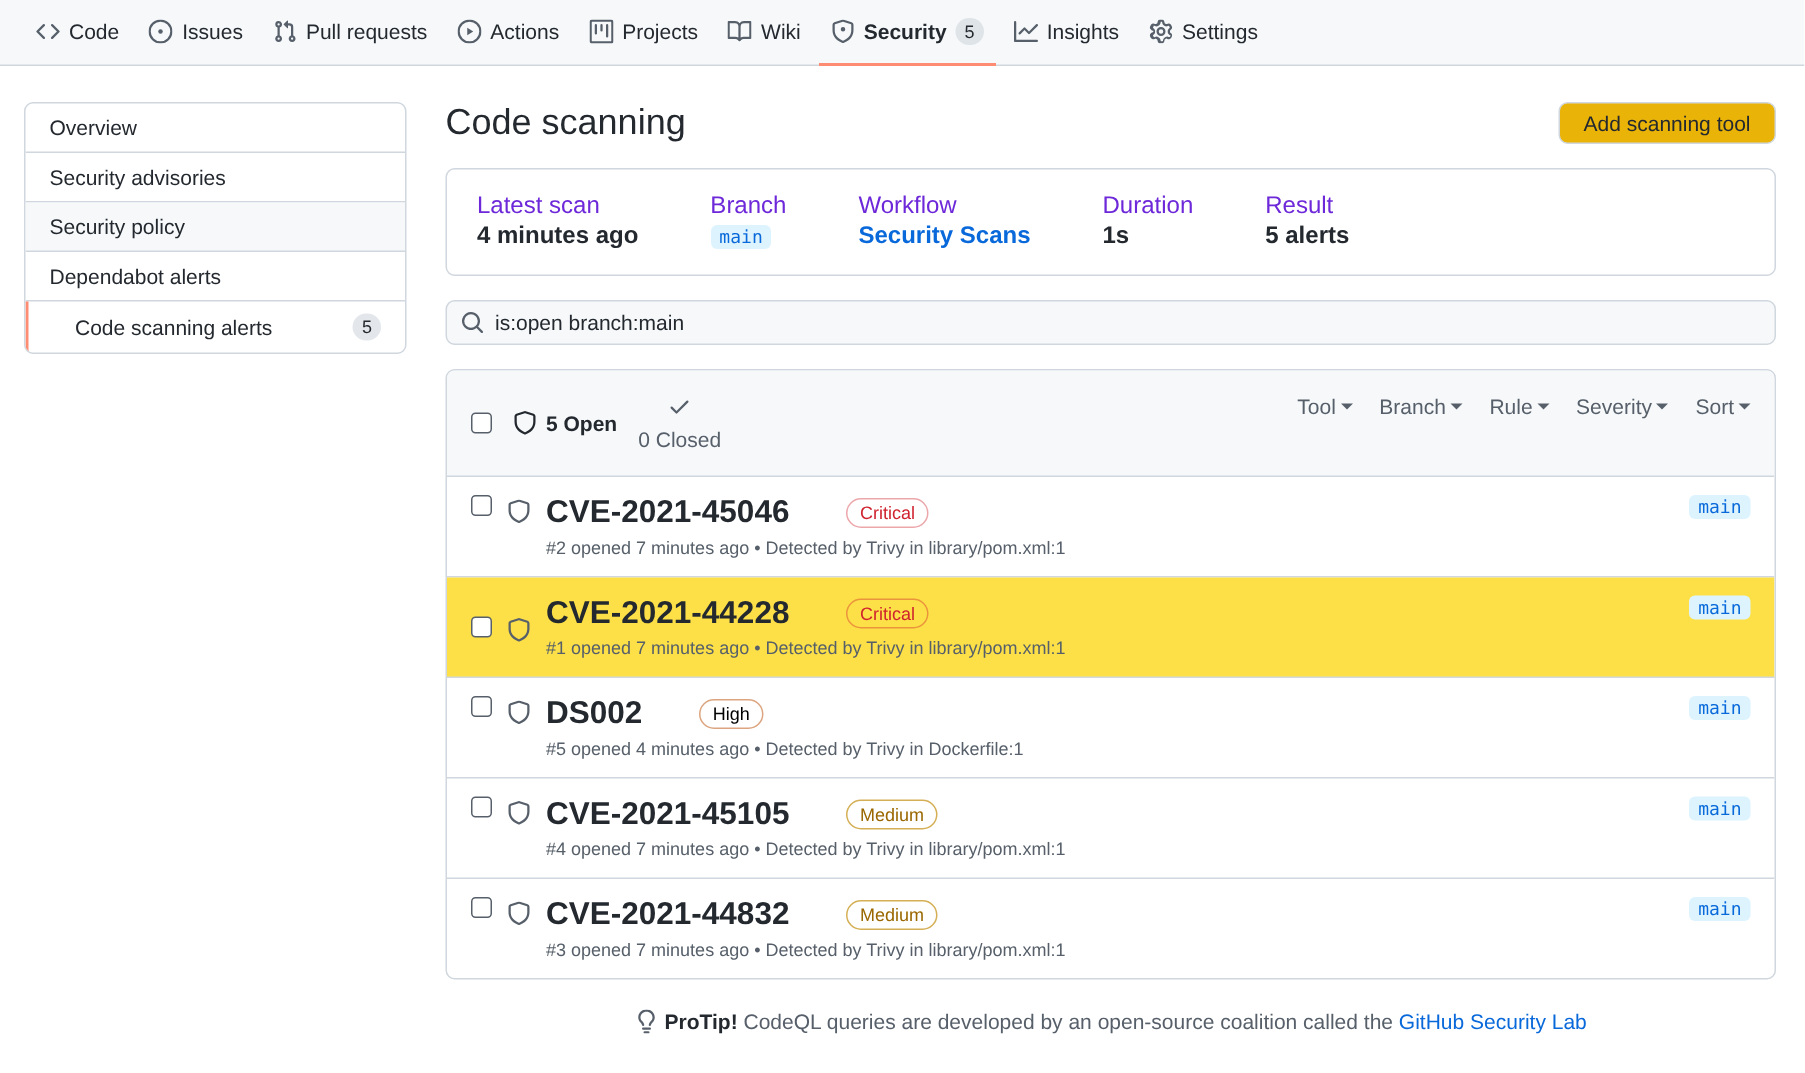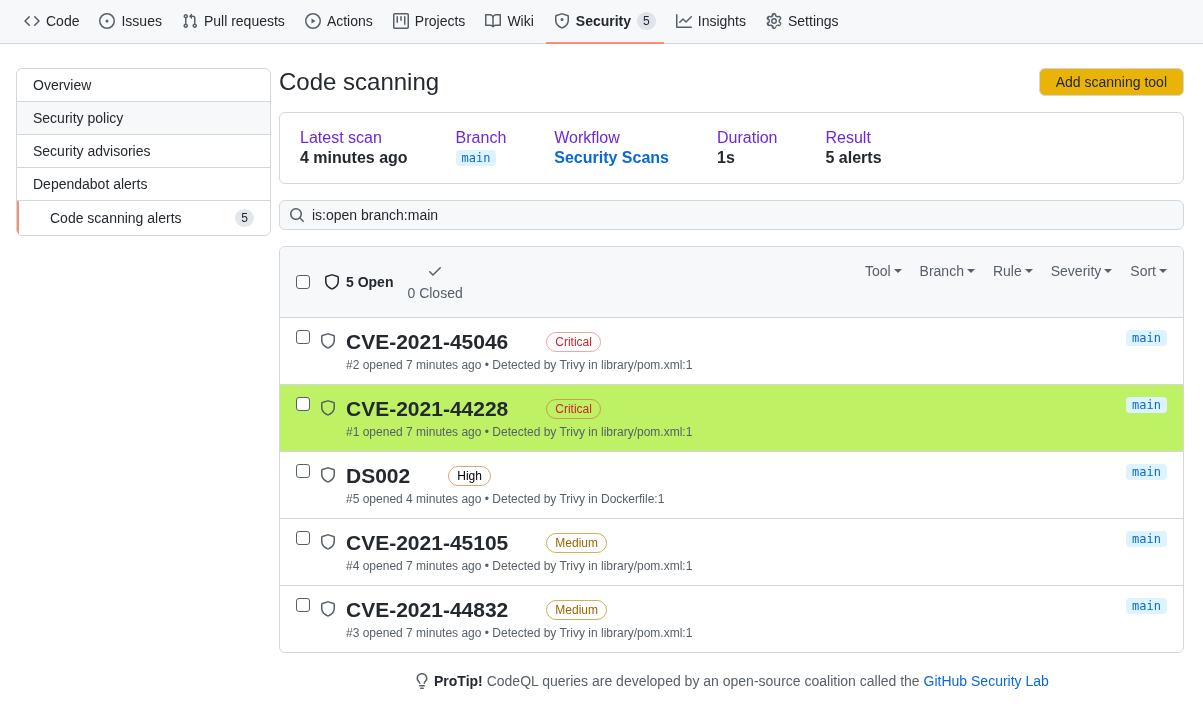--- a/index.html
+++ b/index.html
@@ -44,21 +44,21 @@
     font-weight: 500;
     color: #24292f;
     min-width: 18px;
     text-align: center;
     line-height: 18px;
   }
   
   .layout {
     display: flex;
     padding: 24px 16px;
-    gap: 8px;
+    gap: 26px;
     max-width: 1200px;
   }
   .sidebar {
     width: 255px;
     flex-shrink: 0;
   }
   .sidemenu {
     border: 1px solid #d0d7de;
     border-radius: 6px;
     overflow: hidden;
@@ -215,21 +215,21 @@
     background: #fff;
   }
   .row {
     padding: 12px 16px;
     border-bottom: 1px solid #d0d7de;
     display: flex;
     align-items: flex-start;
     gap: 10px;
   }
   .row:last-child { border-bottom: none; }
-  .row.hover { background: #bef264; }
+  .row.hover { background: #fde047; align-items: center; }
   .row-main { flex: 1; }
   .row-title-line {
     display: flex;
     align-items: center;
     gap: 8px;
     margin-bottom: 4px;
   }
   .row-title {
     font-weight: 600;
     font-size: 21px;
@@ -333,25 +333,25 @@
   </div>
 </nav>
 
 <div class="layout">
 
   <aside class="sidebar">
     <div class="sidemenu">
       <div class="sidemenu-item">
           <span>Overview</span>
         </div>
+      <div class="sidemenu-item">
+          <span>Security advisories</span>
+        </div>
       <div class="sidemenu-item selected">
           <span>Security policy</span>
-        </div>
-      <div class="sidemenu-item">
-          <span>Security advisories</span>
         </div>
       <div class="sidemenu-item">
           <span>Dependabot alerts</span>
         </div>
       <div class="sidemenu-item active">
         <span>Code scanning alerts</span>
         <span class="counter">5</span>
       </div>
     </div>
   </aside>

